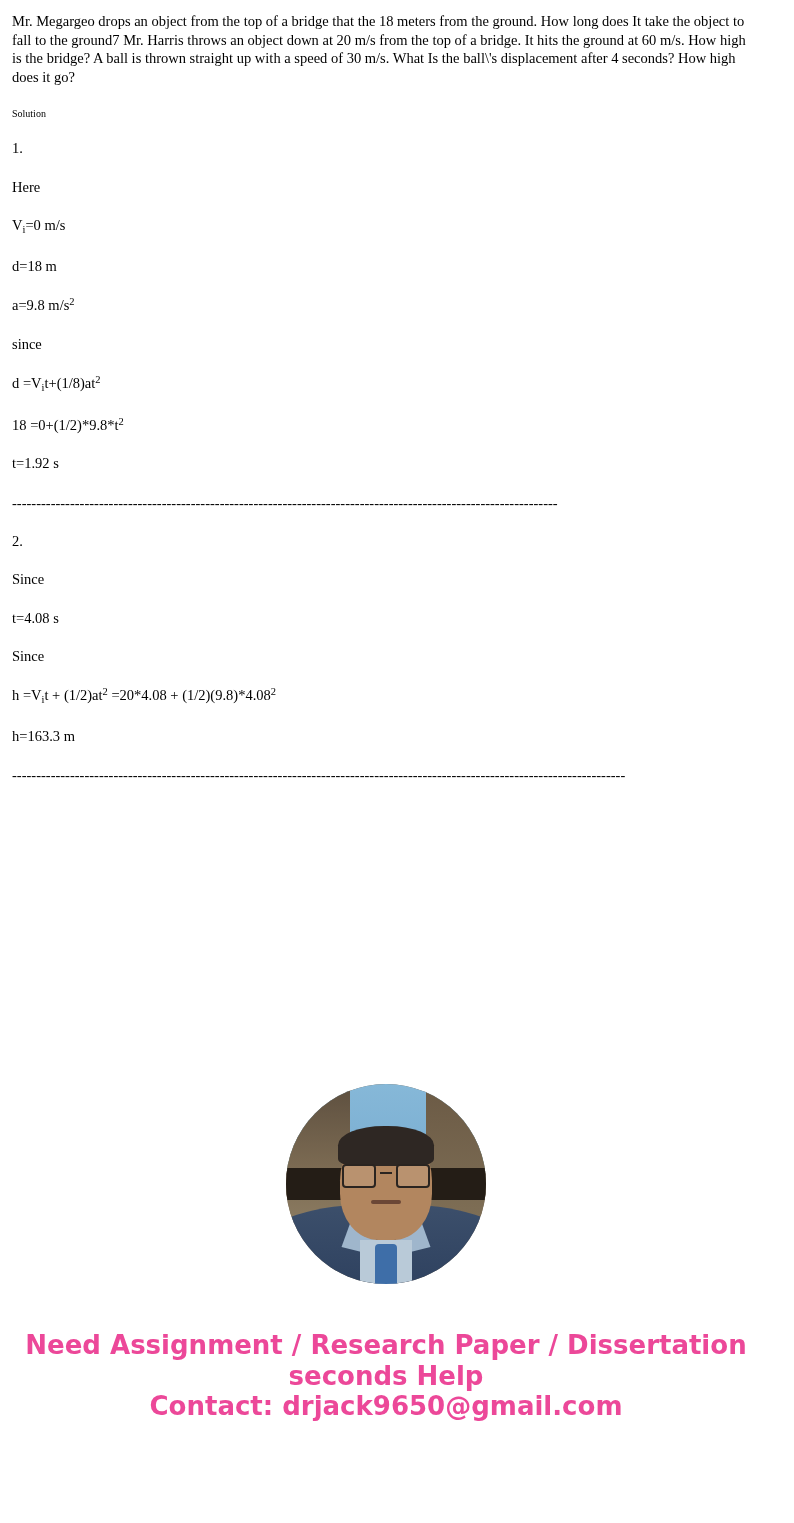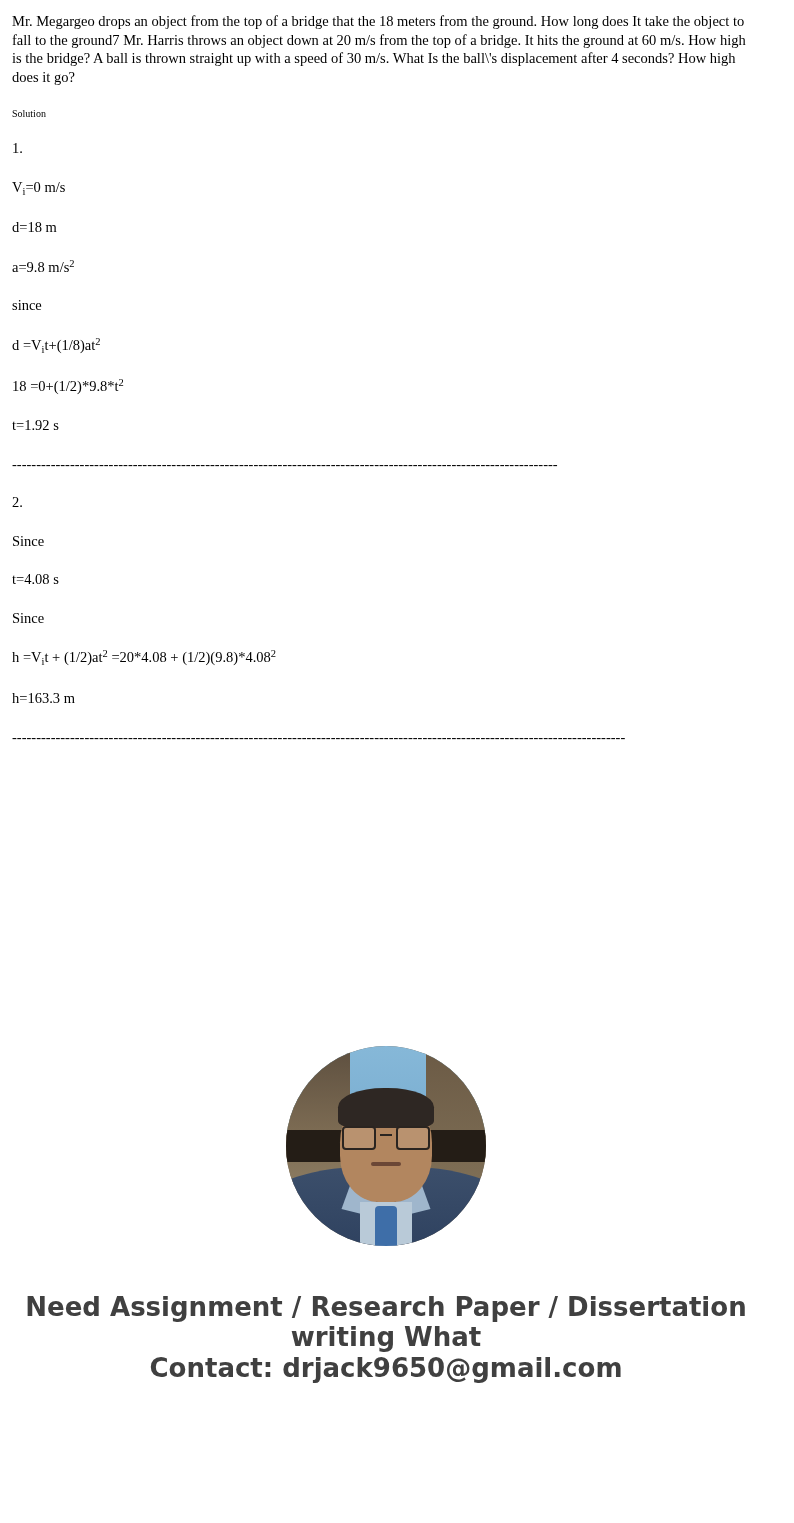--- a/index.html
+++ b/index.html
@@ -163,35 +163,36 @@
     top: 58%; left: 50%; transform: translateX(-50%);
     width: 30px; height: 4px; background: #6b4736; border-radius: 2px;
   }
   .footer {
     margin-top: 46px;
     text-align: center;
     font-family: "DejaVu Sans", sans-serif;
     font-weight: bold;
     font-size: 26px;
     line-height: 1.17;
-    color: #404040;
+    color: #ec4899;
     padding-bottom: 24px;
   }
 </style>
 </head>
 <body>
 
 <div class="page">
 
   <p class="problem">Mr. Megargeo drops an object from the top of a bridge that the 18 meters from the ground. How long does It take the object to fall to the ground7 Mr. Harris throws an object down at 20 m/s from the top of a bridge. It hits the ground at 60 m/s. How high is the bridge? A ball is thrown straight up with a speed of 30 m/s. What Is the ball\'s displacement after 4 seconds? How high does it go?</p>
 
   <div class="solution-heading">Solution</div>
 
   <div class="line">1.</div>
 
+  <div class="line">Here</div>
 
   <div class="line"><span>V</span><sub>i</sub><span>=0 m/s</span></div>
 
   <div class="line">d=18 m</div>
 
   <div class="line"><span>a=9.8 m/s</span><sup>2</sup></div>
 
   <div class="line">since</div>
 
   <div class="line"><span>d =V</span><sub>i</sub><span>t+(1/8)at</span><sup>2</sup></div>
@@ -234,17 +235,17 @@
       <div class="av-hair"></div>
       <div class="av-glass-l"></div>
       <div class="av-glass-r"></div>
       <div class="av-bridge"></div>
       <div class="av-mouth"></div>
     </div>
   </div>
 
   <div class="footer">
     <div>Need Assignment / Research Paper / Dissertation</div>
-    <div>writing What</div>
+    <div>seconds Help</div>
     <div>Contact: drjack9650@gmail.com</div>
   </div>
 
 </div>
 
 </body></html>

